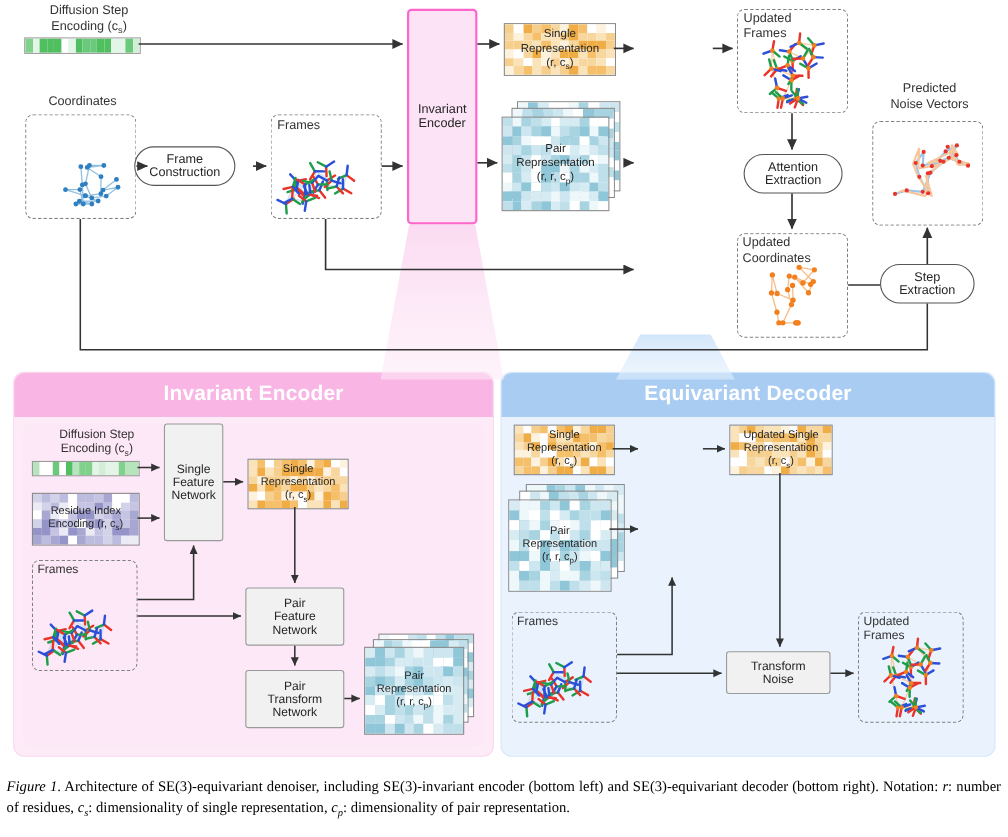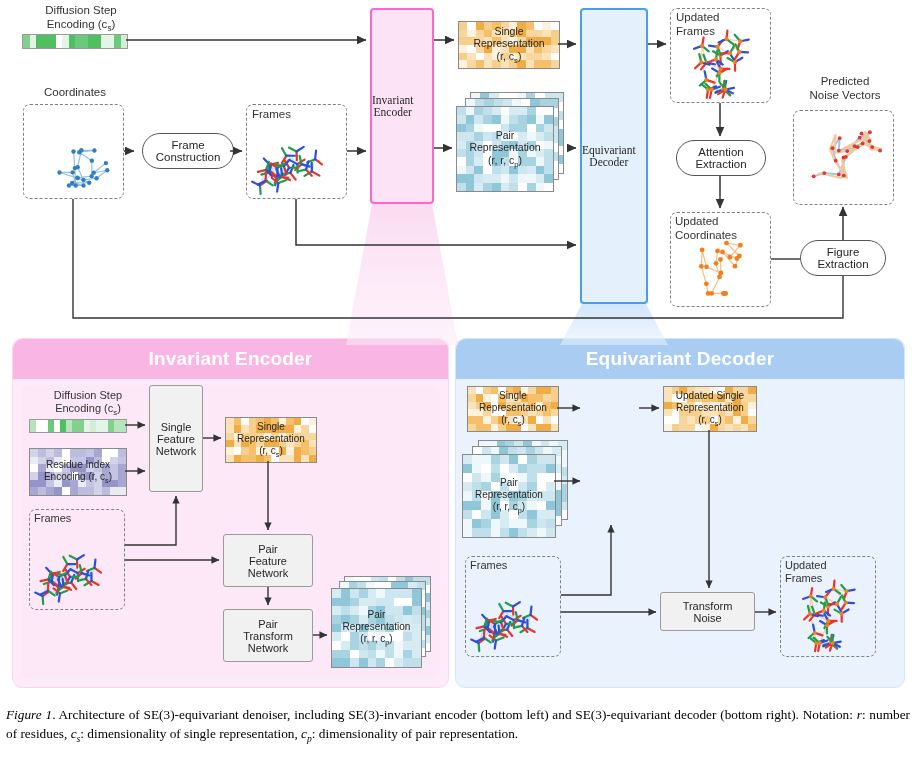--- a/index.html
+++ b/index.html
@@ -8,21 +8,21 @@
   svg.layer{position:absolute;left:0;top:0;width:916px;height:761px;overflow:visible;}
   .node{position:absolute;box-sizing:border-box;}
   .lbl{position:absolute;text-align:center;line-height:1.18;color:#333;}
 
   
   .dashbox{border:1.6px dashed #808080;border-radius:7px;background:transparent;}
   .procbox{border:1.3px solid #9a9a9a;background:#f1f1f1;border-radius:3px;
            display:flex;align-items:center;justify-content:center;text-align:center;}
   .pill{border:1.3px solid #555;background:#fff;border-radius:24px;
         display:flex;align-items:center;justify-content:center;text-align:center;}
-  .bigbox{border-radius:4px;display:flex;align-items:center;justify-content:flex-start;text-align:center;font-family:Liberation Serif, serif;}
+  .bigbox{border-radius:4px;display:flex;align-items:center;justify-content:center;text-align:center;}
   .enc-big{border:2px solid #ff66cc;background:#fde3f6;}
   .dec-big{border:2px solid #4a9ee8;background:#e4f0fc;}
 
   
   .mat{position:absolute;overflow:hidden;border:1px solid #8a8a8a;}
   .mat .cells{position:absolute;inset:0;display:grid;}
   .mat .cells i{display:block;}
   .mat .cap{position:relative;z-index:2;width:100%;height:100%;
             display:flex;flex-direction:column;align-items:center;justify-content:center;
             text-align:center;line-height:1.2;}
@@ -80,21 +80,21 @@
     </div>
 
   <div class="lbl" style="left:20px;top:86px;width:110px;font-size:11.5px;">
     <span>Coordinates</span>
   </div>
   <div class="node dashbox" style="left:23px;top:104px;width:101px;height:95px;"></div>
   <svg class="layer" style="z-index:3;">
     <g id="coord-graph"></g>
   </svg>
 
-  <div class="node pill" style="left:142px;top:133px;width:92px;height:36px;font-size:11.5px;">
+  <div class="node pill" style="left:122px;top:133px;width:92px;height:36px;font-size:11.5px;">
     <div><span>Frame</span><br><span>Construction</span></div>
   </div>
 
   <div class="node dashbox" style="left:246px;top:104px;width:101px;height:95px;"></div>
   <div class="lbl" style="left:252px;top:108px;width:60px;font-size:11.5px;text-align:left;">
     <span>Frames</span>
   </div>
 
   <div class="node bigbox enc-big" style="left:370px;top:8px;width:64px;height:196px;font-size:11.5px;">
     <div><span>Invariant</span><br><span>Encoder</span></div>
@@ -481,40 +481,37 @@
           <i style="background:#ffffff"></i>
         </div>
       <div class="cap" style="font-size:10.5px;">
         <span>Pair</span>
         <span>Representation</span>
         <span><span>(r, r, c</span><sub>p</sub><span>)</span></span>
       </div>
     </div>
   </div>
 
-  <div class="node bigbox dec-big" style="left:580px;top:8px;width:68px;height:296px;font-size:11.5px;">
-    <div><span>Equivariant</span><br><span>Decoder</span></div>
-  </div>
 
   <div class="node dashbox" style="left:670px;top:8px;width:101px;height:95px;"></div>
   <div class="lbl" style="left:676px;top:11px;width:62px;font-size:11.5px;text-align:left;">
     <span>Updated</span><br><span>Frames</span>
   </div>
 
   <div class="node pill" style="left:676px;top:140px;width:90px;height:36px;font-size:11.5px;">
     <div><span>Attention</span><br><span>Extraction</span></div>
   </div>
 
   <div class="node dashbox" style="left:670px;top:212px;width:101px;height:95px;"></div>
   <div class="lbl" style="left:675px;top:215px;width:70px;font-size:11.5px;text-align:left;">
     <span>Updated</span><br><span>Coordinates</span>
   </div>
 
   <div class="node pill" style="left:800px;top:240px;width:86px;height:36px;font-size:11.5px;">
-    <div><span>Figure</span><br><span>Extraction</span></div>
+    <div><span>Step</span><br><span>Extraction</span></div>
   </div>
 
   <div class="lbl" style="left:785px;top:75px;width:120px;font-size:11.5px;">
     <span>Predicted</span><br><span>Noise Vectors</span>
   </div>
   <div class="node dashbox" style="left:793px;top:110px;width:101px;height:95px;"></div>
 
   <div class="panel panel-dec" style="left:455px;top:338px;width:450px;height:350px;">
     <div class="panel-hd hd-dec">
       <span>Equivariant Decoder</span>

